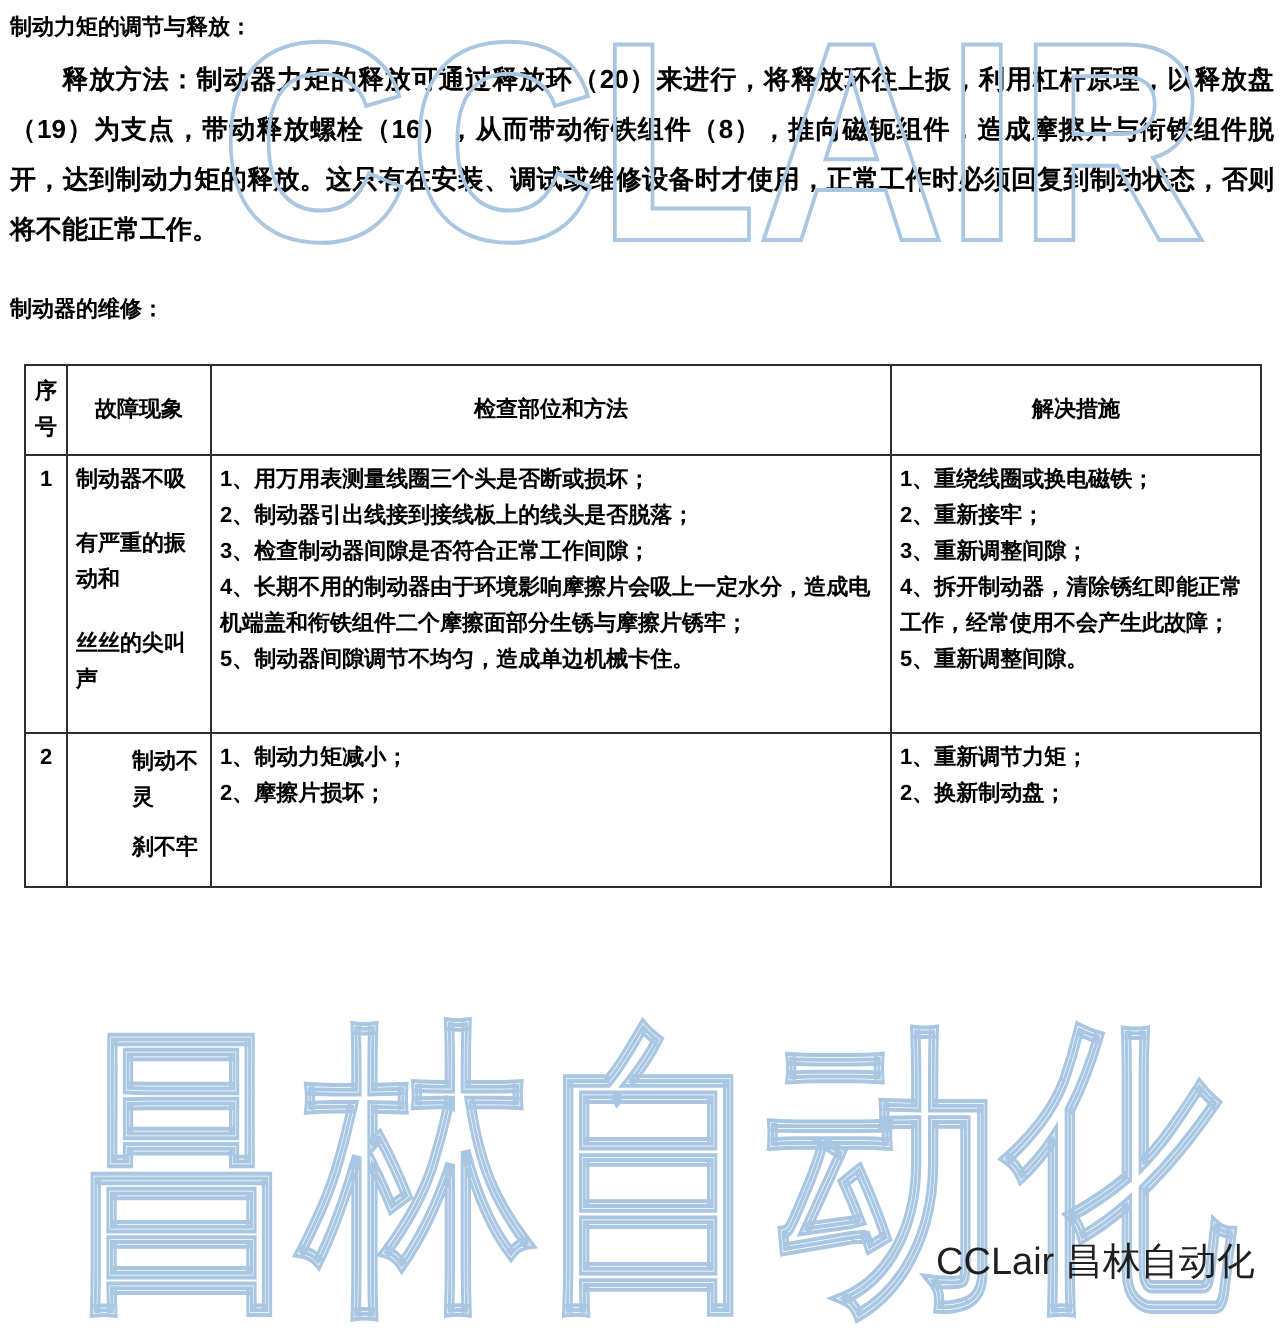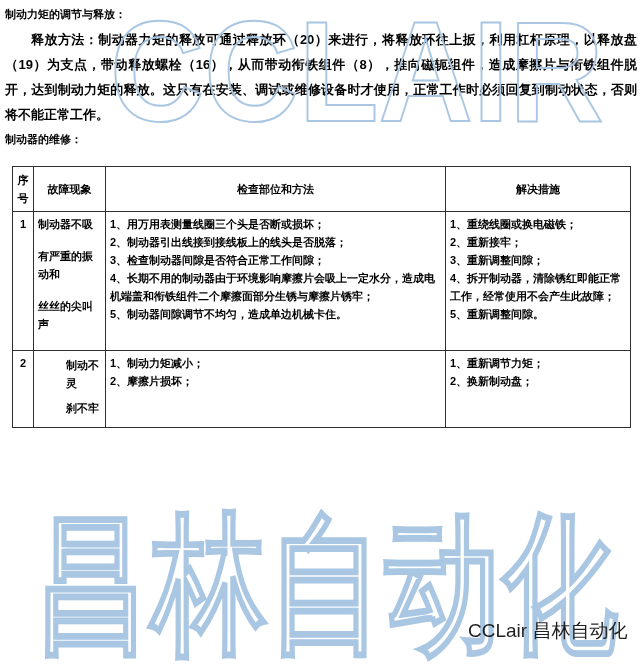--- a/index.html
+++ b/index.html
@@ -15,21 +15,21 @@
     position: absolute;
     left: 5px; top: 2px; width: 632px;
     font-size: 13px;
     font-weight: bold;
     line-height: 25px;
     z-index: 1;
   }
   .heading { font-size: 11px; font-weight: bold; line-height: 25px; }
   .para { margin: 0; text-indent: 2em; text-align: justify; }
   .sp1 { margin-top: 18px; }
-  .sp2 { }
+  .sp2 { margin-top: 16px; }
 
   table.fault {
     margin: 14px 0 0 7px;
     width: 618px;
     border-collapse: collapse;
     table-layout: fixed;
     font-size: 11px;
     line-height: 18px;
   }
   table.fault th, table.fault td {

